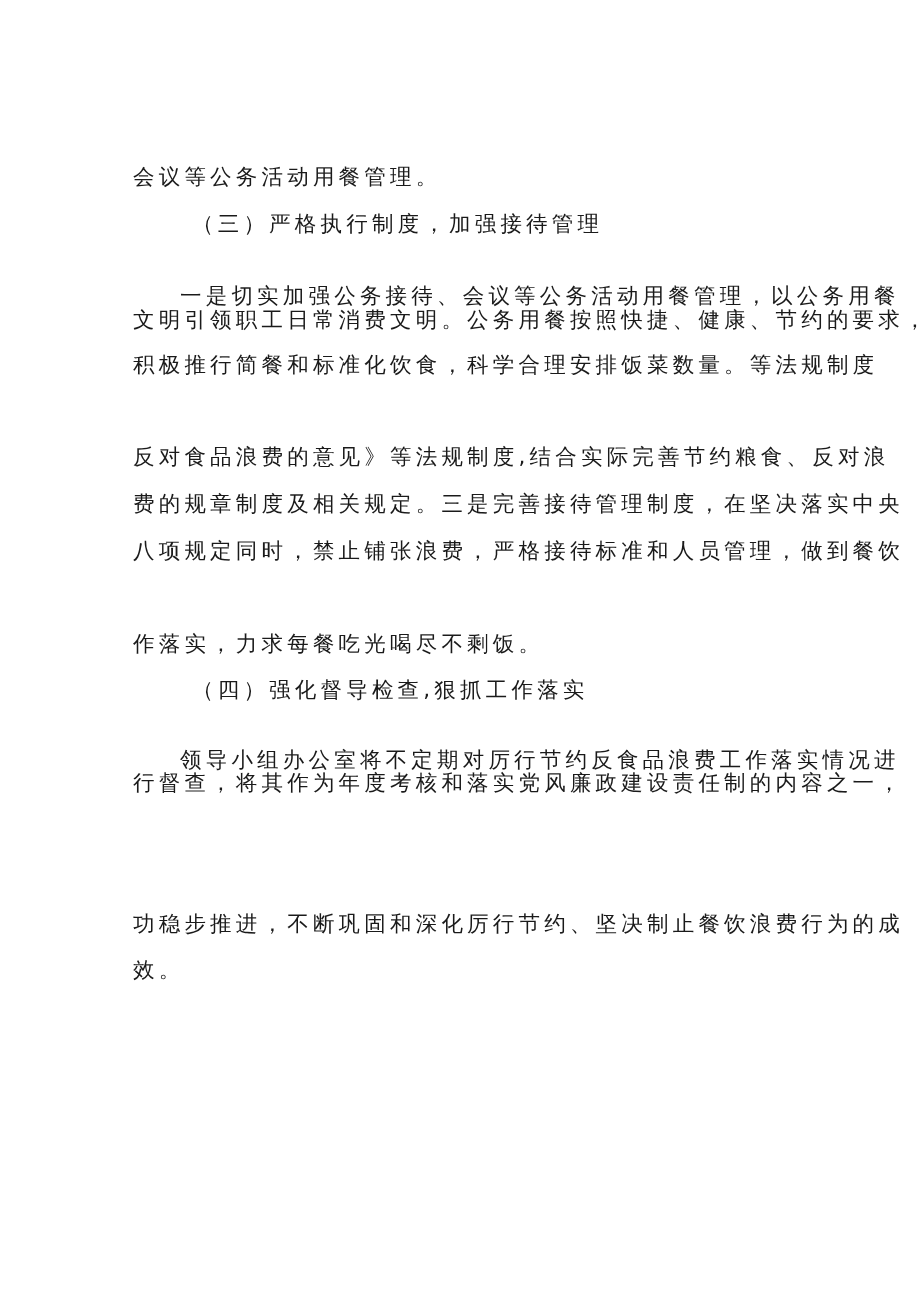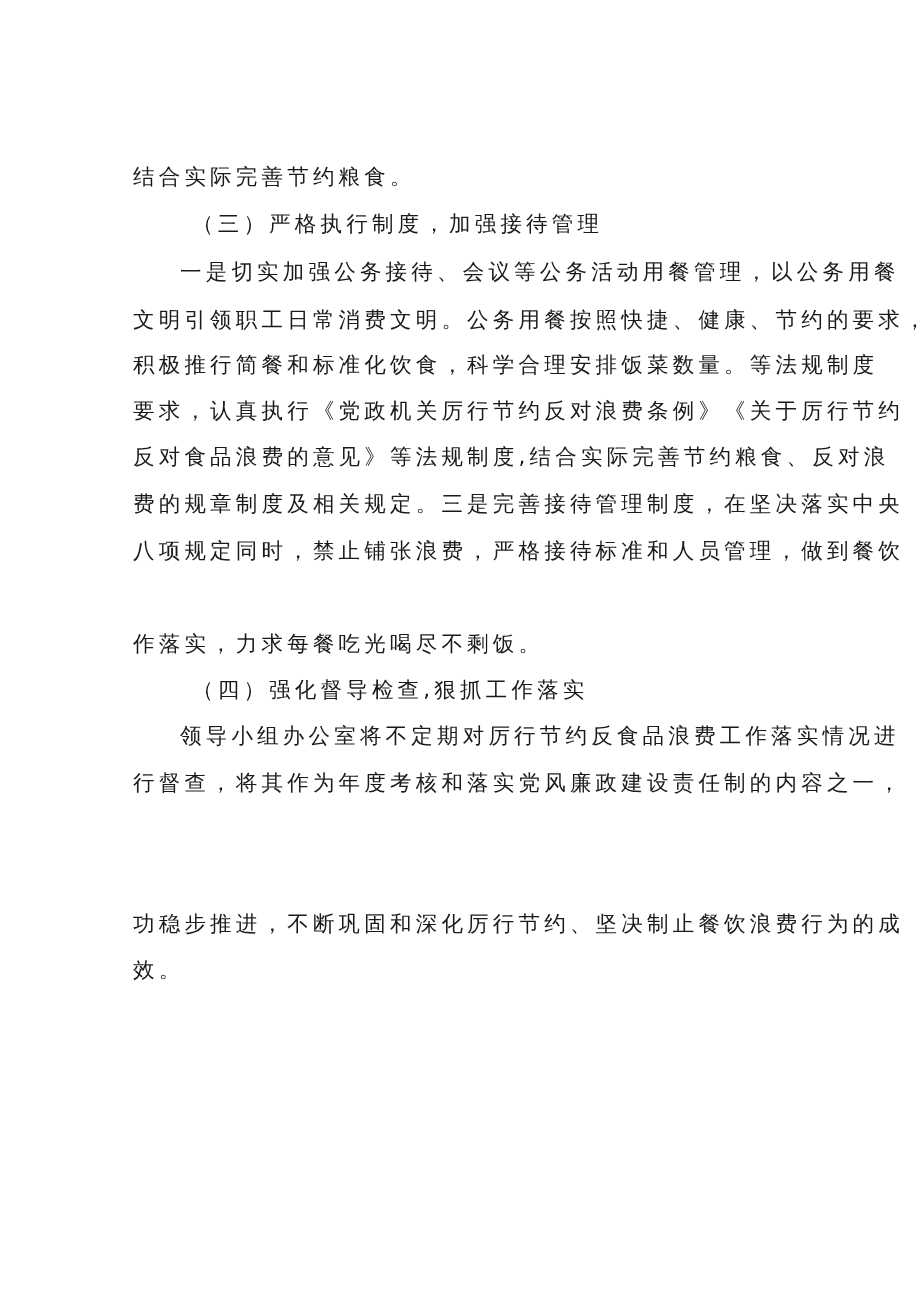--- a/index.html
+++ b/index.html
@@ -1,33 +1,32 @@
 <!DOCTYPE html>
 <html><head>
 <meta charset="utf-8">
 <style>
   html, body { margin: 0; padding: 0; background: #ffffff; }
   body { width: 920px; height: 1301px; position: relative; overflow: hidden;
          font-family: "DejaVu Sans", "Liberation Sans", sans-serif; color: #1a1a1a; }
   .page { position: absolute; left: 0; top: 0; width: 920px; height: 1301px; }
   .line { position: absolute; left: 133px; white-space: nowrap; font-size: 21.5px;
           letter-spacing: 4.2px; line-height: 30px; }
-  .indent-para { left: 180px; }
+  .indent-para { left: 180px; margin-top: 24px; }
   .indent-head { left: 192px; }
 </style>
 </head>
 <body>
 
 <div class="page">
-  <div class="line" style="top:162px">结合实际完善节约粮食。</div>
+  <div class="line" style="top:162px">会议等公务活动用餐管理。</div>
   <div class="line indent-head" style="top:209px">（三）严格执行制度，加强接待管理</div>
   <div class="line indent-para" style="top:257px">一是切实加强公务接待、会议等公务活动用餐管理，以公务用餐</div>
   <div class="line" style="top:305px">文明引领职工日常消费文明。公务用餐按照快捷、健康、节约的要求，</div>
   <div class="line" style="top:350px">积极推行简餐和标准化饮食，科学合理安排饭菜数量。等法规制度</div>
-  <div class="line" style="top:396px">要求，认真执行《党政机关厉行节约反对浪费条例》《关于厉行节约</div>
   <div class="line" style="top:442px">反对食品浪费的意见》等法规制度,结合实际完善节约粮食、反对浪</div>
   <div class="line" style="top:489px">费的规章制度及相关规定。三是完善接待管理制度，在坚决落实中央</div>
   <div class="line" style="top:536px">八项规定同时，禁止铺张浪费，严格接待标准和人员管理，做到餐饮</div>
   <div class="line" style="top:629px">作落实，力求每餐吃光喝尽不剩饭。</div>
   <div class="line indent-head" style="top:675px">（四）强化督导检查,狠抓工作落实</div>
   <div class="line indent-para" style="top:721px">领导小组办公室将不定期对厉行节约反食品浪费工作落实情况进</div>
   <div class="line" style="top:768px">行督查，将其作为年度考核和落实党风廉政建设责任制的内容之一，</div>
   <div class="line" style="top:909px">功稳步推进，不断巩固和深化厉行节约、坚决制止餐饮浪费行为的成</div>
   <div class="line" style="top:955px">效。</div>
 </div>

